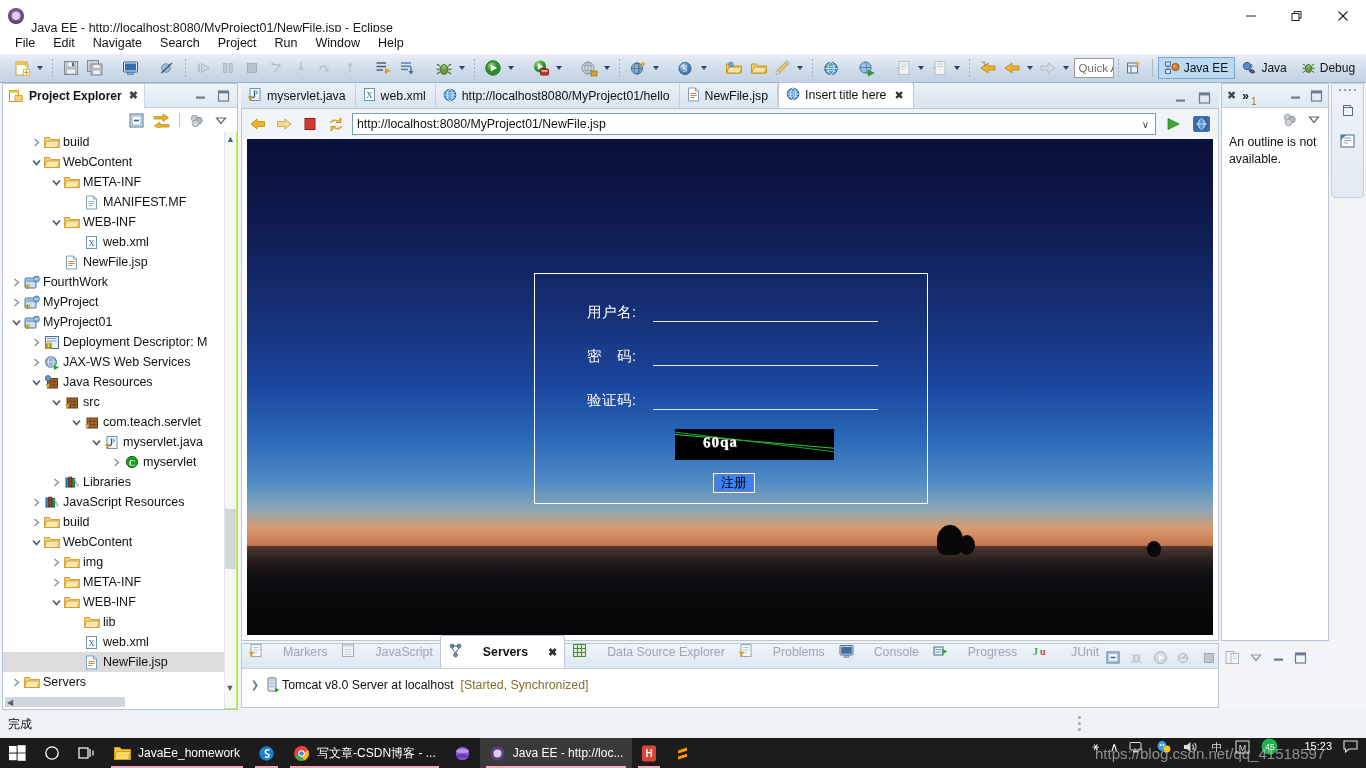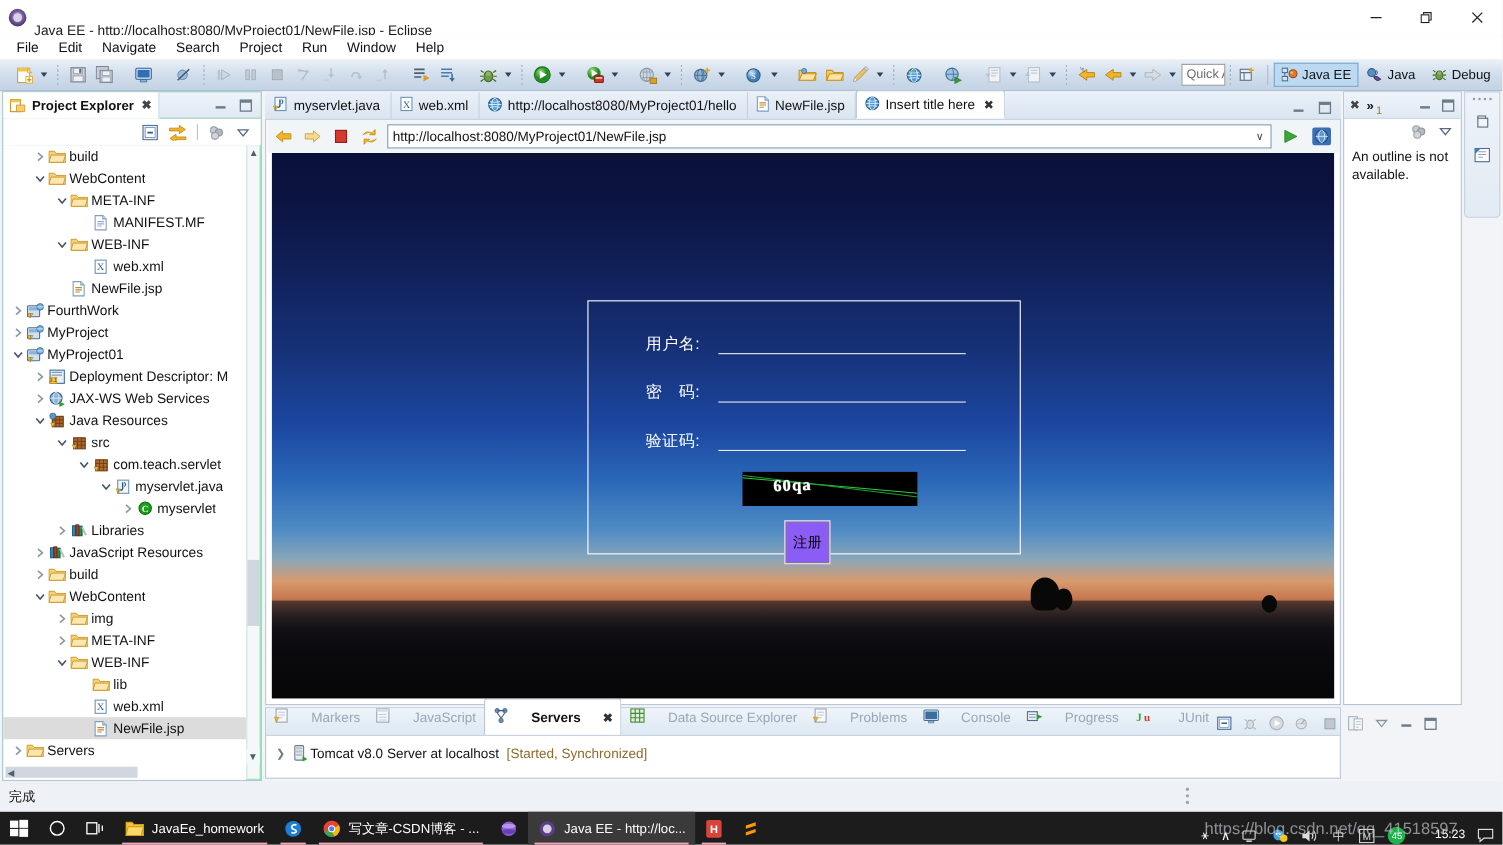--- a/index.html
+++ b/index.html
@@ -59,21 +59,21 @@
   .psep{width:1px;height:18px;background:#a8bcd0;margin:0 5px;}
   .pbtn{display:flex;align-items:center;gap:4px;padding:3px 6px;font-size:12px;color:#111;white-space:nowrap;border:1px solid transparent;text-align:right;}
   .pbtn.active{background:#bcd9f2;border:1px solid #7aa7cd;}
 
   
   .main{position:absolute;left:0;top:83px;width:1366px;height:627px;background:#f2f4f7;}
 
   
   .pe{
     position:absolute;left:2px;top:0px;width:236px;height:627px;
-    background:#86efac;border:1px solid #b6c4d4;
+    background:#bef264;border:1px solid #b6c4d4;
   }
   .pe-tabrow{
     height:24px;background:linear-gradient(#eef4fa,#dfe9f3);
     border-bottom:1px solid #c2cfdd;display:flex;align-items:center;position:relative;
   }
   .pe-tab{
     display:flex;align-items:center;gap:5px;height:24px;padding:0 6px;
     background:#fff;border-right:1px solid #c9d6e3;font-weight:bold;font-size:12px;color:#111;
   }
   .pe-close{font-size:11px;color:#444;margin-left:2px;}
@@ -134,22 +134,22 @@
   .flab{width:66px;font-size:14.5px;color:#fff;letter-spacing:.5px;text-align:left;white-space:nowrap;}
   .fline{width:225px;border-bottom:1px solid #eaeaea;height:21px;}
   .captcha{
     position:absolute;left:140px;top:155px;width:159px;height:31px;background:#000;overflow:hidden;
   }
   .cap-txt{position:absolute;left:28px;top:5px;font-size:15px;font-weight:bold;color:#fff;font-family:"Liberation Serif",serif;letter-spacing:1px;
     transform:rotate(-2deg);text-shadow:0 0 1px #fff;}
   .cap-l1{position:absolute;left:-4px;top:12px;width:170px;height:1px;background:#2ecc40;transform:rotate(5deg);}
   .cap-l2{position:absolute;left:0px;top:13px;width:168px;height:1px;background:#1fa32e;transform:rotate(7deg);}
   .submit{
-    position:absolute;left:178px;top:199px;width:42px;height:40px;
-    background:#8b5cf6;border:1px solid #f0f0f0;box-shadow:inset 0 0 0 1px #7e7e7e;
+    position:absolute;left:178px;top:199px;width:42px;height:20px;
+    background:#3b82f6;border:1px solid #f0f0f0;box-shadow:inset 0 0 0 1px #7e7e7e;
     display:flex;align-items:center;justify-content:center;font-size:13px;color:#000;
   }
 
   
   .bp{position:absolute;left:241px;top:560px;width:978px;height:65px;background:#fff;border:1px solid #b9c7d7;}
   .bp-tabs{height:25px;display:flex;align-items:flex-end;background:linear-gradient(#eef4fa,#dde8f2);border-bottom:1px solid #c2cfdd;}
   .btab{display:flex;align-items:center;gap:20px;height:23px;padding:16px 7px;font-size:12.3px;color:#9aa7b4;white-space:nowrap;}
   .btab.active{background:#fff;color:#111;font-weight:bold;height:25px;border-top:1px solid #b9c7d7;border-left:1px solid #b9c7d7;border-right:1px solid #b9c7d7;border-radius:3px 3px 0 0;}
   .btab .x{font-size:11px;color:#333;}
   .bp-icons{margin-left:auto;display:flex;align-items:center;gap:9px;padding:0 8px 3px 0;}
@@ -171,21 +171,21 @@
 
   
   .status{
     position:absolute;left:0;top:710px;width:1366px;height:28px;background:#eef1f5;
     display:flex;align-items:center;font-size:12px;color:#111;padding-left:8px;
   }
   .status .grip{position:absolute;left:1078px;top:6px;display:flex;flex-direction:column;gap:3px;}
   .status .grip i{width:3px;height:3px;background:#9aa6b2;border-radius:50%;display:block;}
 
   
-  .taskbar{position:absolute;left:0;top:738px;width:1366px;height:30px;background:#1c1c1c;display:flex;align-items:flex-end;}
+  .taskbar{position:absolute;left:0;top:738px;width:1366px;height:30px;background:#1c1c1c;display:flex;align-items:flex-start;}
   .tk{height:30px;display:flex;align-items:center;justify-content:center;padding:0 9px;position:relative;}
   .tk.active{background:#3a3a3a;}
   .tk .lbl{font-size:12px;color:#fff;margin-left:7px;white-space:nowrap;max-width:160px;overflow:hidden;text-overflow:ellipsis;}
   .tk .under{position:absolute;left:6px;right:6px;bottom:0;height:2px;background:#f0a9b9;}
   .tray{margin-left:auto;display:flex;align-items:center;gap:11px;padding-right:8px;color:#fff;font-size:11.5px;}
   .clock{display:flex;flex-direction:column;align-items:center;line-height:11px;font-size:11px;color:#fff;margin-left:15px;}
   .wm{
     position:absolute;left:1095px;top:739px;width:271px;height:29px;
     font-size:15px;color:#cfd6de;opacity:.62;white-space:nowrap;
     display:flex;align-items:center;pointer-events:none;font-family:"Liberation Sans",sans-serif;

